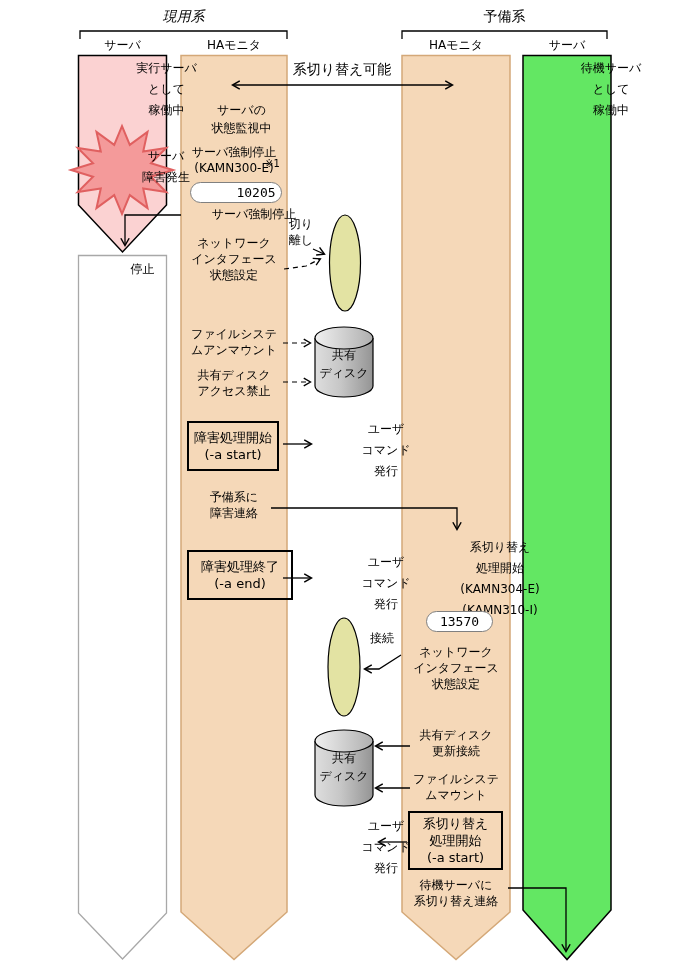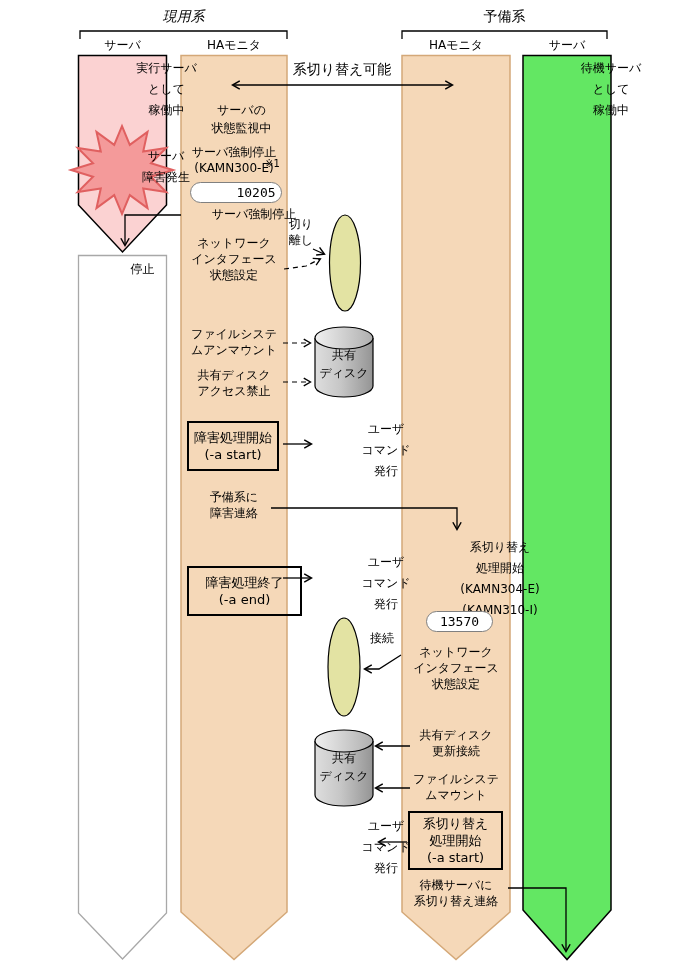--- a/index.html
+++ b/index.html
@@ -114,21 +114,21 @@
 ムアンマウント</div>
   <div class="t" style="left:181px;top:367px;width:106px;">共有ディスク
 アクセス禁止</div>
   <div class="bx" style="left:187px;top:421px;width:92px;height:50px;">障害処理開始
 (-a start)</div>
   <div class="t lh17" style="left:305px;top:419px;width:74px;">ユーザ
 コマンド
 発行</div>
   <div class="t" style="left:181px;top:489px;width:106px;">予備系に
 障害連絡</div>
-  <div class="bx" style="left:187px;top:566px;width:115px;height:50px;">障害処理終了
+  <div class="bx" style="left:187px;top:550px;width:106px;height:50px;">障害処理終了
 (-a end)</div>
   <div class="t lh17" style="left:305px;top:552px;width:74px;">ユーザ
 コマンド
 発行</div>
 
   <div class="t lh17" style="left:402px;top:537px;width:108px;">系切り替え
 処理開始
 (KAMN304-E)
 (KAMN310-I)</div>
   <div class="oval" style="left:426px;top:611px;width:67px;height:21px;line-height:19px;">13570</div>

